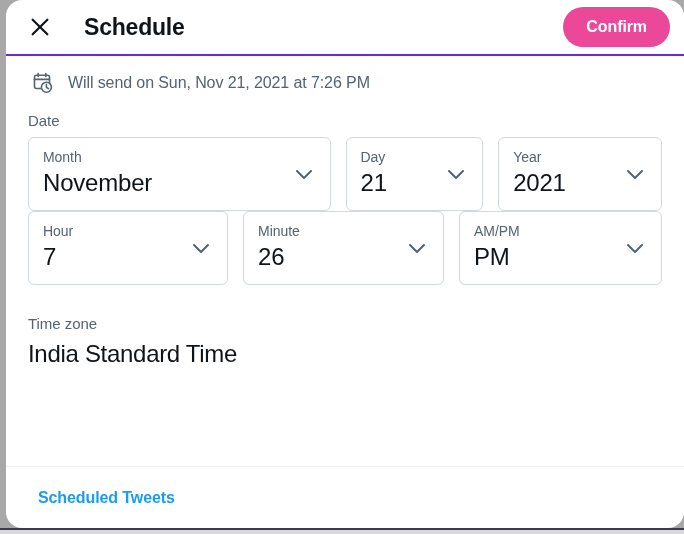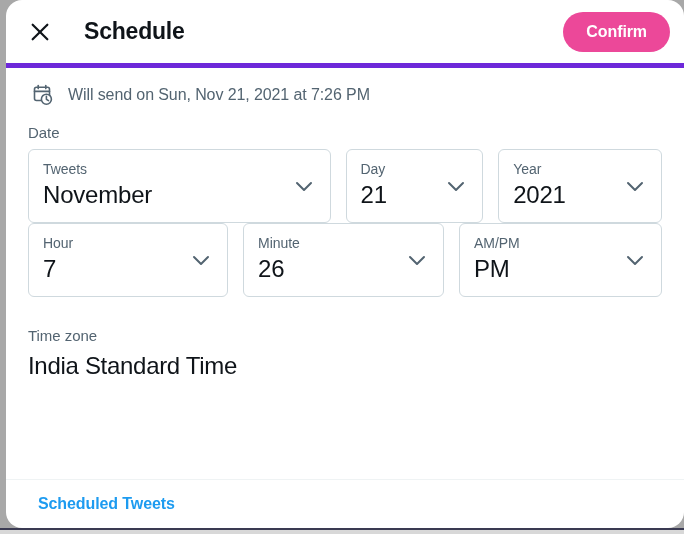--- a/index.html
+++ b/index.html
@@ -54,22 +54,22 @@
     height: 528px;
     background: #ffffff;
     border-radius: 16px 16px 16px 16px;
     overflow: hidden;
     box-sizing: border-box;
   }
 
   
   .header {
     position: relative;
-    height: 68px;
-    border-bottom: 5px solid #6d28d9;
+    height: 56px;
+    border-bottom: 2px solid #6d28d9;
     box-sizing: border-box;
     display: flex;
     align-items: center;
     padding: 0 14px 0 16px;
   }
   .close-btn {
     width: 36px;
     height: 36px;
     border-radius: 50%;
     display: flex;
@@ -192,21 +192,21 @@
     margin-top: 2px;
     letter-spacing: -0.3px;
   }
 
   
   .footer {
     position: absolute;
     left: 0;
     bottom: 0;
     width: 100%;
-    height: 49px;
+    height: 62px;
     border-top: 1px solid #eff3f4;
     box-sizing: border-box;
     display: flex;
     align-items: center;
     padding-left: 32px;
   }
   .footer-link {
     font-size: 16px;
     font-weight: bold;
     color: #1d9bf0;
@@ -254,21 +254,21 @@
           </svg>
         </span>
         <span class="willsend-text">Will send on Sun, Nov 21, 2021 at 7:26 PM</span>
       </div>
 
       <div class="section-label date">Date</div>
 
       <div class="field-row">
 
         <div class="select-box w-month">
-          <div class="sb-label">Tweets</div>
+          <div class="sb-label">Month</div>
           <div class="sb-value">November</div>
           <span class="chev">
             <svg width="24" height="24" viewBox="0 0 24 24" fill="none" stroke="#536471" stroke-width="2" stroke-linecap="round" stroke-linejoin="round">
               <polyline points="5,9 12,16 19,9"></polyline>
             </svg>
           </span>
         </div>
 
         <div class="select-box w-day">
           <div class="sb-label">Day</div>

